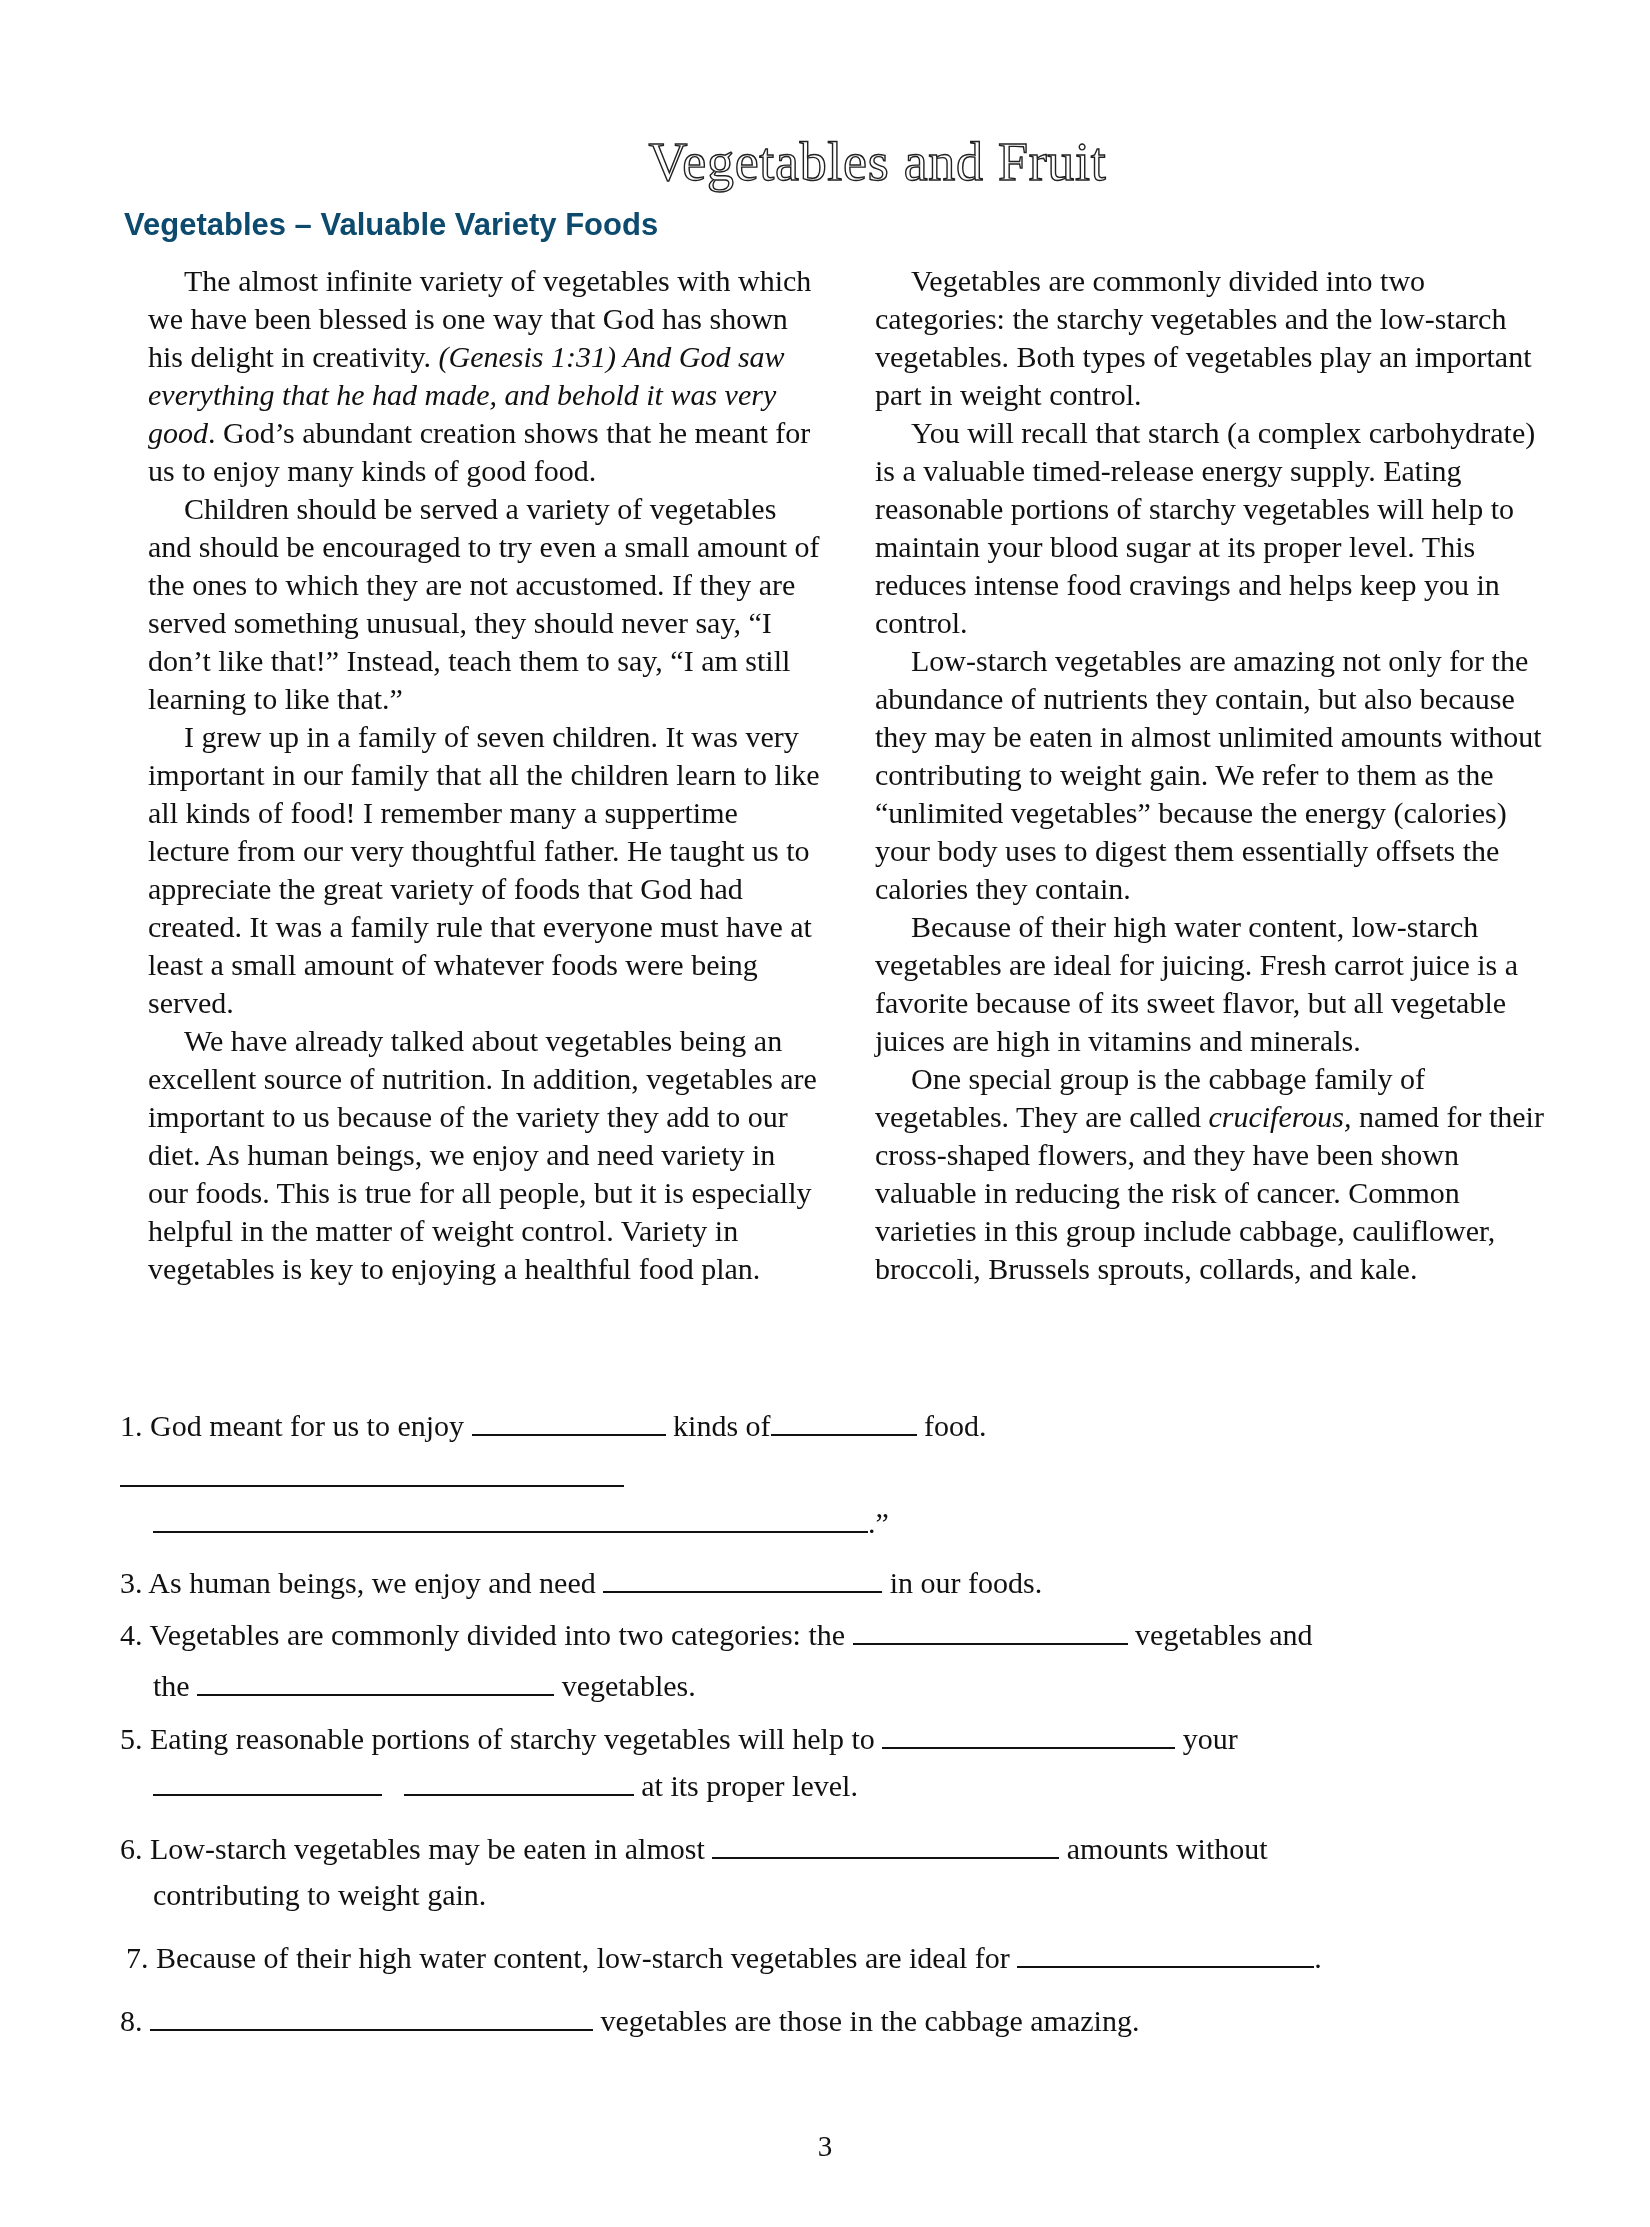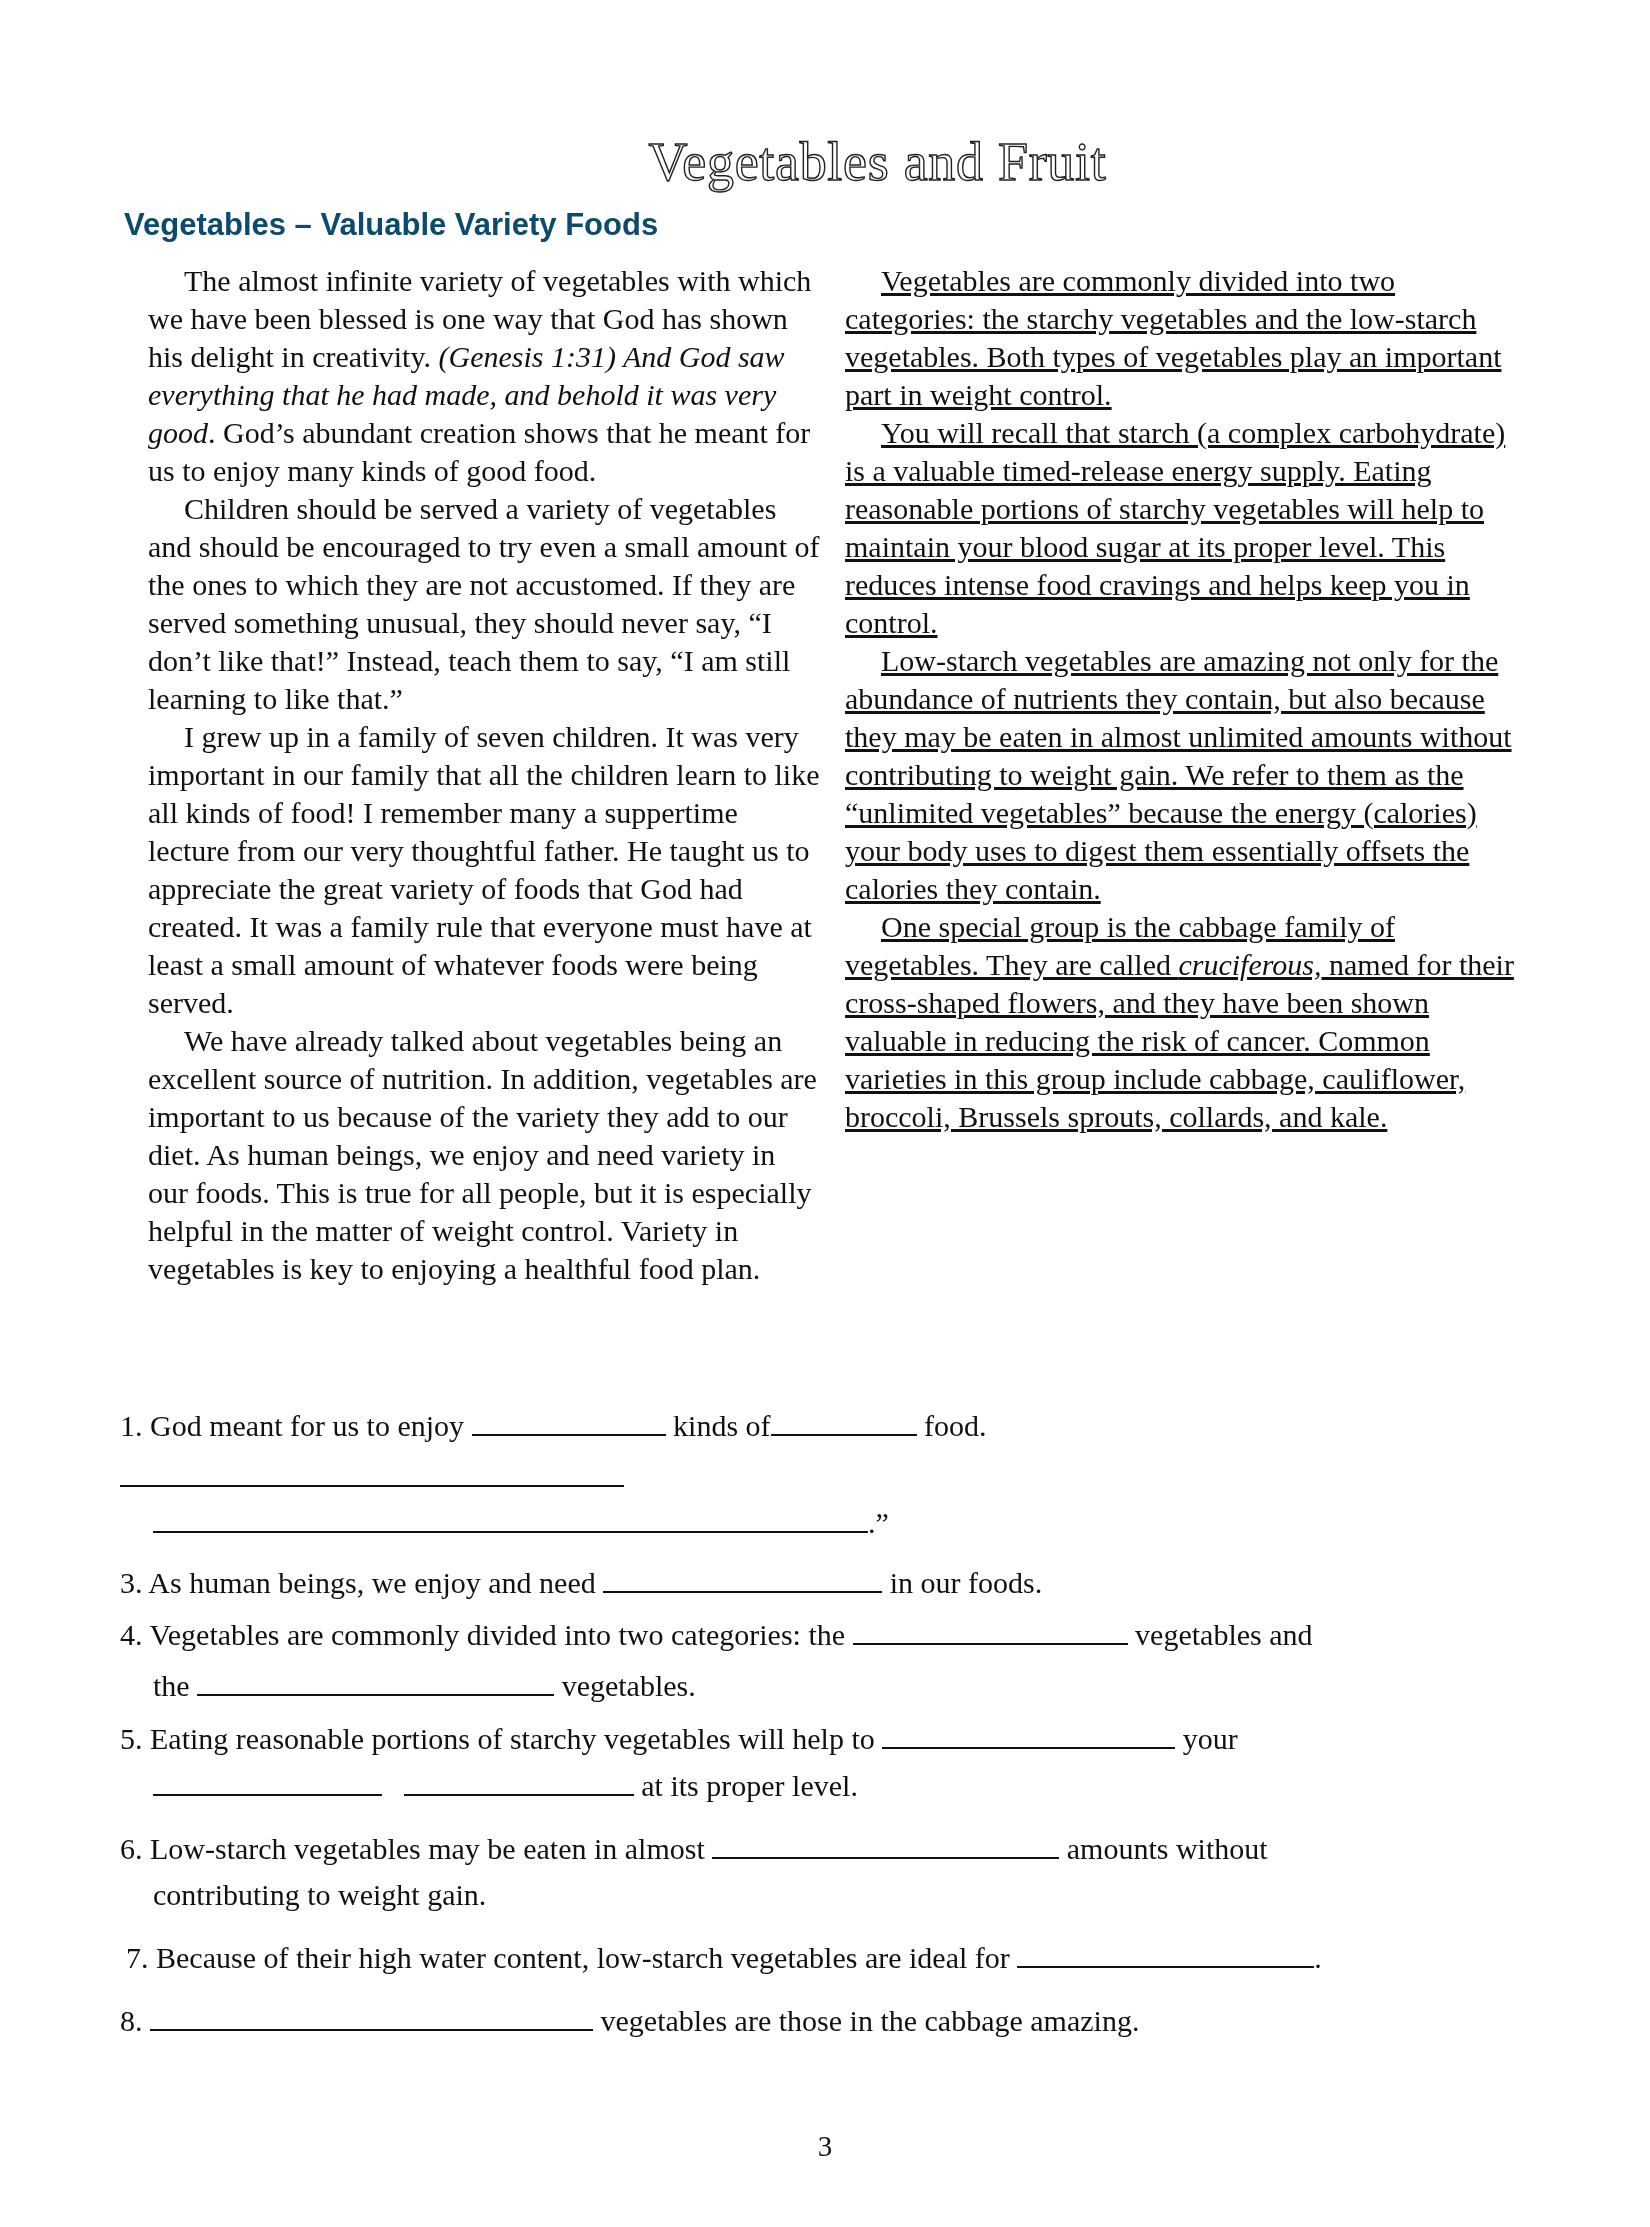--- a/index.html
+++ b/index.html
@@ -8,21 +8,21 @@
     position: absolute; left: 0; width: 1650px; top: 131px; text-align: center;
     font-family: "Liberation Serif", serif; font-size: 54px; font-weight: normal;
     color: #fff; -webkit-text-stroke: 1.4px #222; letter-spacing: 0.7px; padding-left: 105px; box-sizing: border-box;
   }
   .section-heading {
     position: absolute; left: 124px; top: 207px;
     font-family: "Liberation Sans", sans-serif; font-size: 31px; font-weight: bold; color: #0c4a6e;
   }
   .col { position: absolute; top: 262px; font-size: 30px; line-height: 38px; text-align: left; }
   .col-left { left: 124px; width: 672px; margin-left: 24px; }
-  .col-right { left: 845px; width: 672px; text-decoration: underline; }
+  .col-right { left: 875px; width: 672px; }
   .col p { margin: 0; text-indent: 36px; }
   .col em { font-style: italic; }
   .questions { position: absolute; left: 120px; top: 1409px; width: 1394px; font-size: 30px; }
   .q { position: absolute; white-space: nowrap; }
   .blank { display: inline-block; border-bottom: 2.1px solid #111; height: 0.7px; vertical-align: baseline; }
   .page-number { position: absolute; top: 2130px; left: 0; width: 1650px; text-align: center; font-size: 29px; }
 </style>
 </head>
 <body>
 
@@ -33,20 +33,21 @@
   <p><span>The almost infinite variety of vegetables with which we have been blessed is one way that God has shown his delight in creativity. </span><em>(Genesis 1:31) And God saw everything that he had made, and behold it was very good</em><span>. God’s abundant creation shows that he meant for us to enjoy many kinds of good food.</span></p>
   <p>Children should be served a variety of vegetables and should be encouraged to try even a small amount of the ones to which they are not accustomed. If they are served something unusual, they should never say, “I don’t like that!” Instead, teach them to say, “I am still learning to like that.”</p>
   <p>I grew up in a family of seven children. It was very important in our family that all the children learn to like all kinds of food! I remember many a suppertime lecture from our very thoughtful father. He taught us to appreciate the great variety of foods that God had created. It was a family rule that everyone must have at least a small amount of whatever foods were being served.</p>
   <p>We have already talked about vegetables being an excellent source of nutrition. In addition, vegetables are important to us because of the variety they add to our diet. As human beings, we enjoy and need variety in our foods. This is true for all people, but it is especially helpful in the matter of weight control. Variety in vegetables is key to enjoying a healthful food plan.</p>
 </div>
 
 <div class="col col-right">
   <p>Vegetables are commonly divided into two categories: the starchy vegetables and the low-starch vegetables. Both types of vegetables play an important part in weight control.</p>
   <p>You will recall that starch (a complex carbohydrate) is a valuable timed-release energy supply.  Eating reasonable portions of starchy vegetables will help to maintain your blood sugar at its proper level.  This reduces intense food cravings and helps keep you in control.</p>
   <p>Low-starch vegetables are amazing not only for the abundance of nutrients they contain, but also because they may be eaten in almost unlimited amounts without contributing to weight gain. We refer to them as the “unlimited vegetables” because the energy (calories) your body uses to digest them essentially offsets the calories they contain.</p>
+  <p>Because of their high water content, low-starch vegetables are ideal for juicing. Fresh carrot juice is a favorite because of its sweet flavor, but all vegetable juices are high in vitamins and minerals.</p>
   <p><span>One special group is the cabbage family of vegetables. They are called </span><em>cruciferous,</em><span> named for their cross-shaped flowers, and they have been shown valuable in reducing the risk of cancer. Common varieties in this group include cabbage, cauliflower, broccoli, Brussels sprouts, collards, and kale.</span></p>
 </div>
 
 <div class="questions">
   <div class="q" style="top:0px;left:0">
     <span>1. God meant for us to enjoy</span>
     <span class="blank" style="width:194px"></span>
     <span>kinds of</span><span class="blank" style="width:146px"></span>
     <span>food.</span>
   </div>

